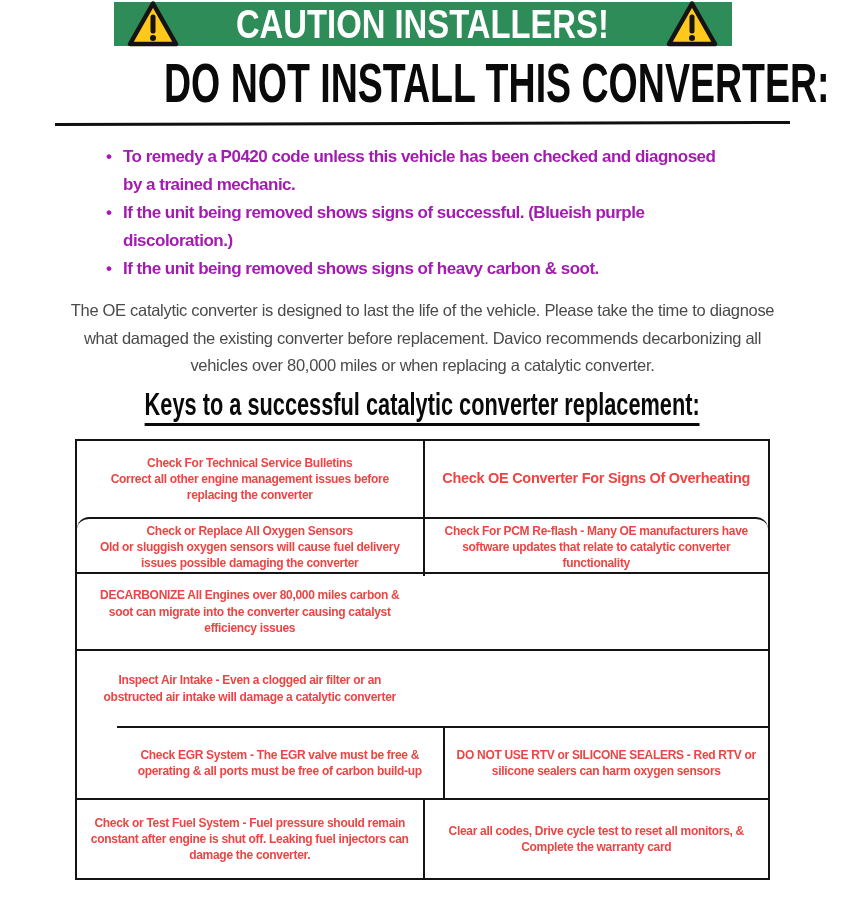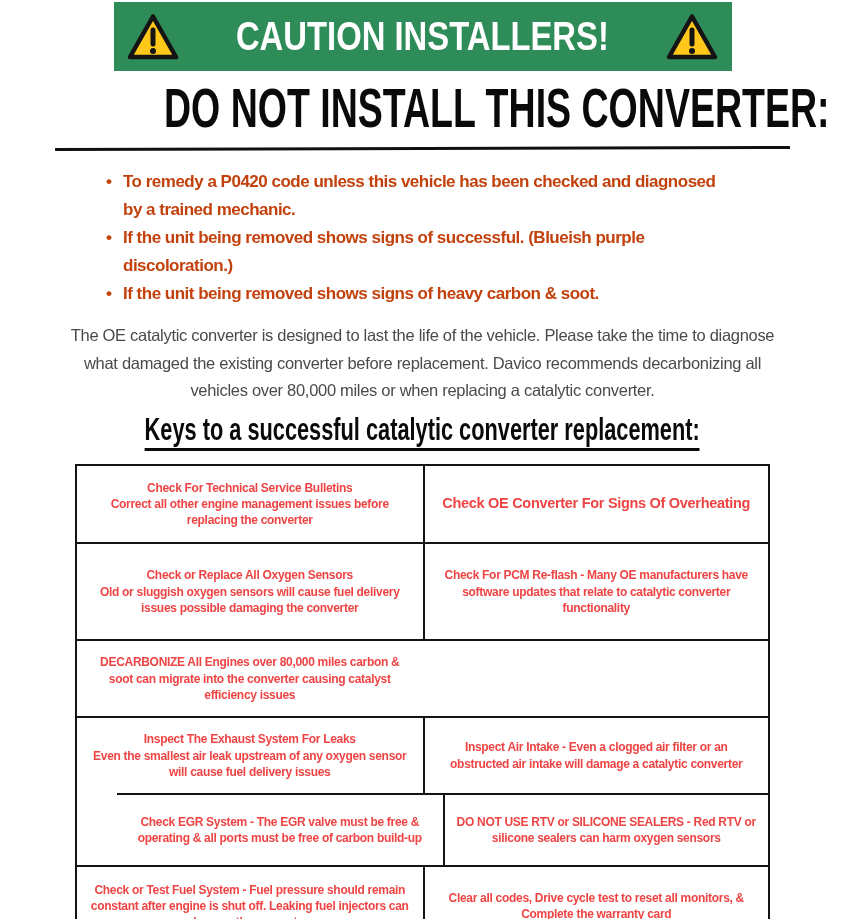--- a/index.html
+++ b/index.html
@@ -8,21 +8,21 @@
     position:relative;
     width:845px; height:919px;
     margin:0 auto;
     background:#fff;
     overflow:hidden;
     font-family:"Liberation Sans", sans-serif;
     color:#0d0d0d;
   }
   
   .banner {
-    width:618px; height:69px;
+    width:618px; height:44px;
     margin:2px auto 0;
     background:var(--accent-green, #2e8c58);
     display:flex; align-items:center; justify-content:center;
     gap:16px;
   }
   .banner-text {
     display:inline-block;
     font-size:40px; font-weight:800;
     color:#ffffff; white-space:nowrap;
     transform:scale(0.82,1); transform-origin:50% 50%;
@@ -43,21 +43,21 @@
     background:#101010;
     transform:rotate(-0.15deg);
   }
   
   .warn-list {
     list-style:none;
     width:630px;
     margin:18px 0 0 104px;
     font-size:17px; font-weight:bold;
     letter-spacing:-0.5px;
-    line-height:28px; color:#c2410c;
+    line-height:28px; color:#a21caf;
   }
   .warn-list li { position:relative; padding-left:19px; }
   .warn-list li::before {
     content:"\2022";
     position:absolute; left:2px; top:0;
     font-size:17px;
   }
   
   .note {
     margin-top:14px;
@@ -83,21 +83,21 @@
     width:695px;
     margin:13px auto 0;
     border:2.5px solid #141414;
   }
   .krow {
     display:grid;
     grid-template-columns:1fr 1fr;
     border-top:2.5px solid #141414;
   }
   .krow:first-child { border-top:none; }
-  .krow-1 { height:76px; } .krow-2 { height:97px; } .krow-3 { height:77px; }
+  .krow-1 { height:76px; } .krow-2 { height:55px;border-radius:12px; } .krow-3 { height:77px; }
   .krow-4 { height:77px; } .krow-5 { height:72px;margin-left:40px; } .krow-6 { height:80px; }
   .kcell {
     border-left:2.5px solid #141414;
     display:flex; align-items:center; justify-content:center;
     text-align:center;
     font-size:12px; font-weight:bold;
     letter-spacing:-0.3px;
     line-height:1.35;
     padding:4px 12px;
     white-space:pre-line;
@@ -152,22 +152,20 @@
     </div>
     <div class="krow krow-2">
       <div class="kcell">Check or Replace All Oxygen Sensors
 Old or sluggish oxygen sensors will cause fuel delivery issues possible damaging the converter</div>
       <div class="kcell">Check For PCM Re-flash - Many OE manufacturers have software updates that relate to catalytic converter functionality</div>
     </div>
     <div class="krow krow-3">
       <div class="kcell">DECARBONIZE All Engines over 80,000 miles carbon &amp; soot can migrate into the converter causing catalyst efficiency issues</div>
     </div>
     <div class="krow krow-4">
-      <div class="kcell">Inspect The Exhaust System For Leaks
-Even the smallest air leak upstream of any oxygen sensor will cause fuel delivery issues</div>
       <div class="kcell">Inspect Air Intake - Even a clogged air filter or an obstructed air intake will damage a catalytic converter</div>
     </div>
     <div class="krow krow-5">
       <div class="kcell">Check EGR System - The EGR valve must be free &amp; operating &amp; all ports must be free of carbon build-up</div>
       <div class="kcell">DO NOT USE RTV or SILICONE SEALERS - Red RTV or silicone sealers can harm oxygen sensors</div>
     </div>
     <div class="krow krow-6">
       <div class="kcell">Check or Test Fuel System - Fuel pressure should remain constant after engine is shut off.  Leaking fuel injectors can damage the converter.</div>
       <div class="kcell">Clear all codes,  Drive cycle test to reset all monitors, &amp;
 Complete the warranty card</div>

